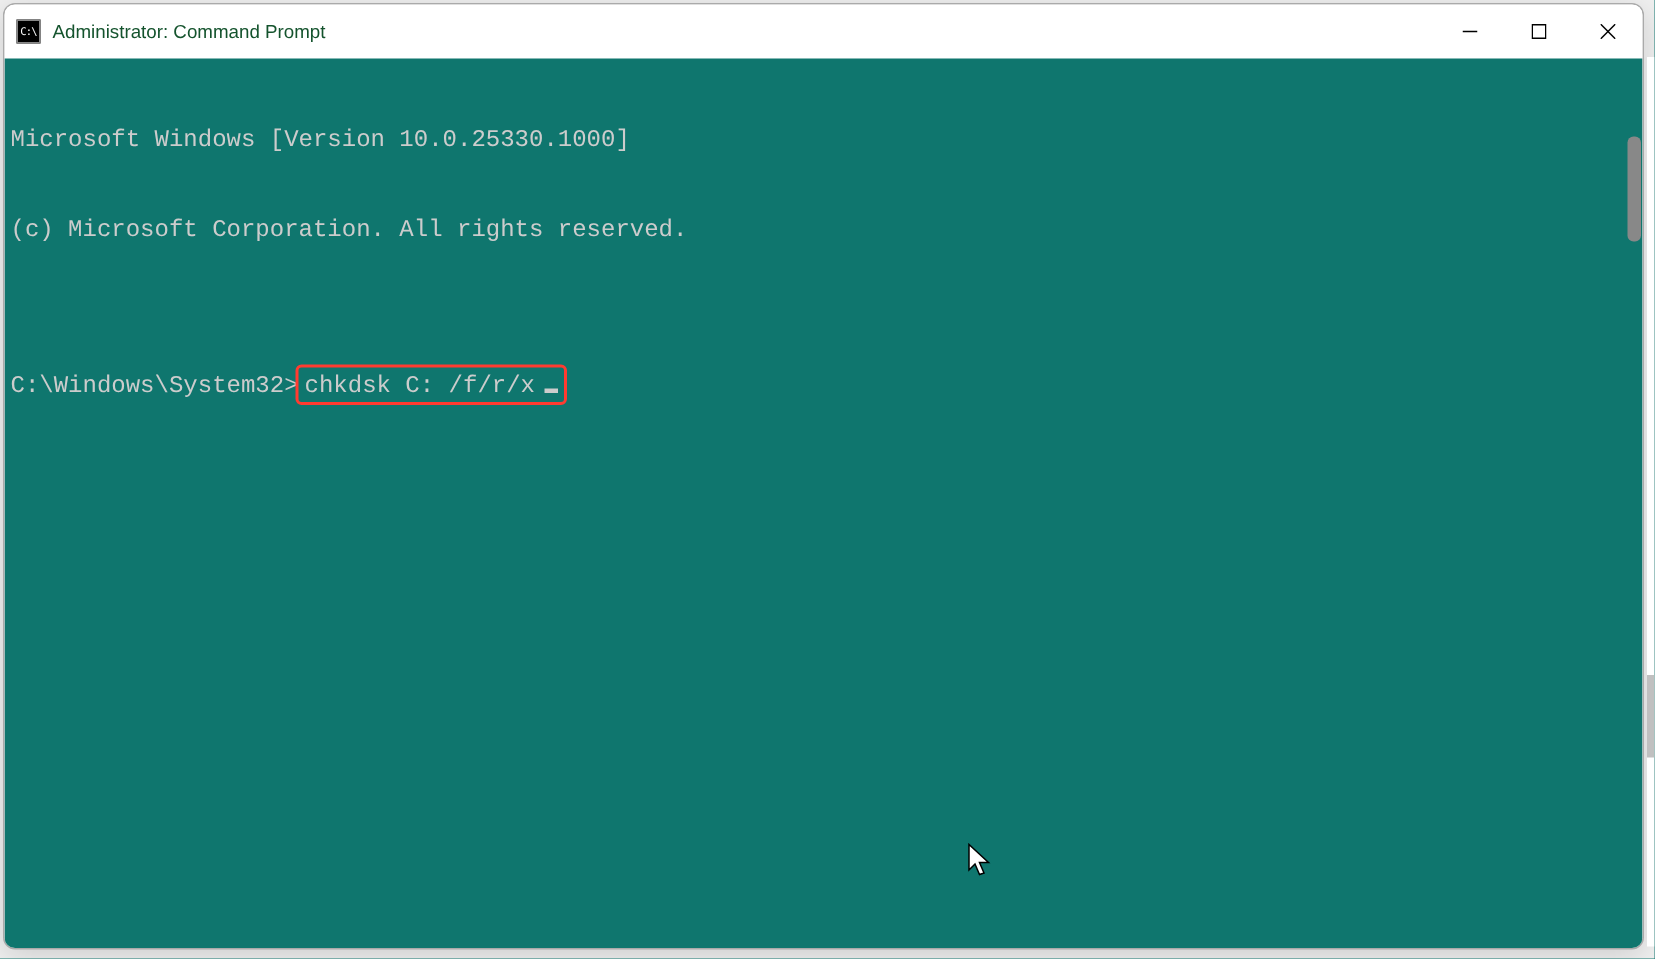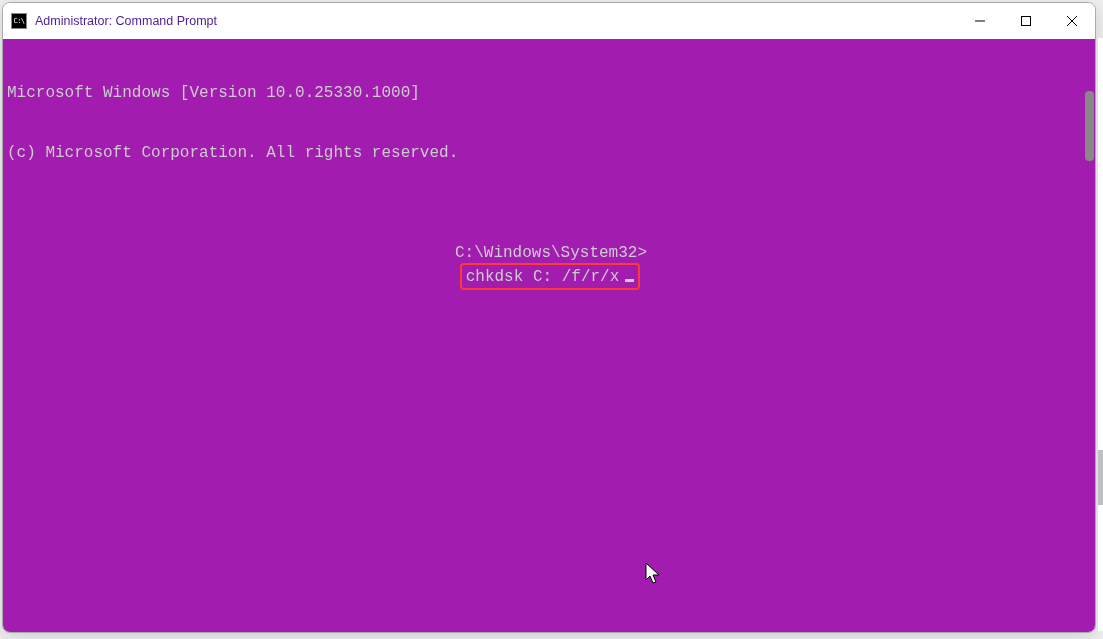--- a/index.html
+++ b/index.html
@@ -47,58 +47,57 @@
     }
     .titlebar-icon-text {
       color: #fff;
       font-size: 7px;
       font-family: monospace;
       letter-spacing: -0.5px;
       line-height: 1;
     }
     .titlebar-title {
       font-size: 12.5px;
-      color: #4c1d95;
+      color: #14532d;
       flex: 1;
     }
     .window-controls {
       display: flex;
       height: 100%;
     }
     .window-control {
       width: 46px;
       height: 100%;
       display: flex;
       align-items: center;
       justify-content: center;
       cursor: pointer;
     }
     .window-control svg {
       width: 10px;
       height: 10px;
     }
     .terminal {
-      background: #a21caf;
+      background: #0f766e;
       height: calc(100% - 36px);
       padding: 4px 0 0 4px;
       font-family: Consolas, 'Courier New', monospace;
       font-size: 16px;
       color: #cccccc;
       line-height: 1.25;
       white-space: pre;
       position: relative;
       overflow: hidden;
     }
     .terminal-line {
       display: block;
     }
     .prompt-line {
       display: flex;
       align-items: center;
-      flex-direction: column;
     }
     .highlight-box {
       border: 2.5px solid #ff3b30;
       border-radius: 4px;
       padding: 0 4px;
       display: inline-flex;
       align-items: center;
       height: 27px;
       margin-left: -2px;
     }

